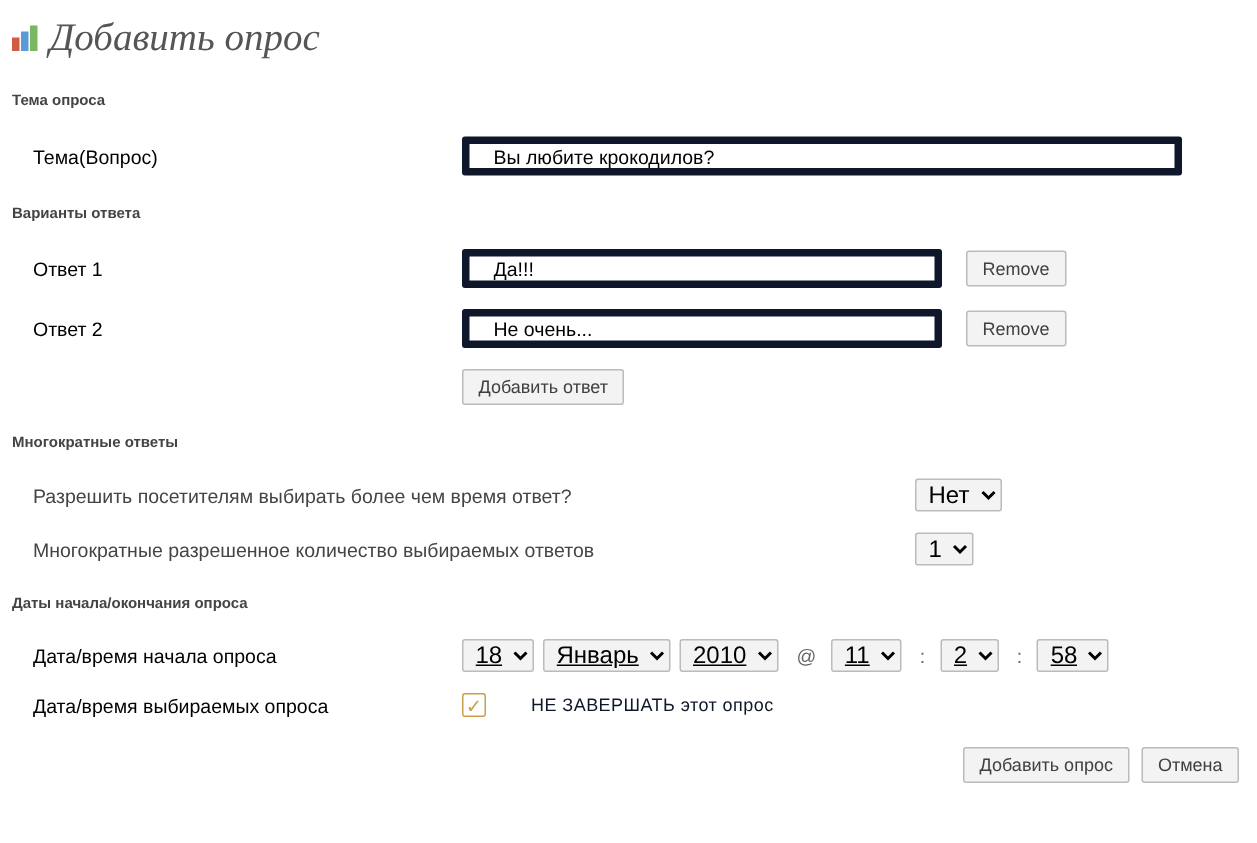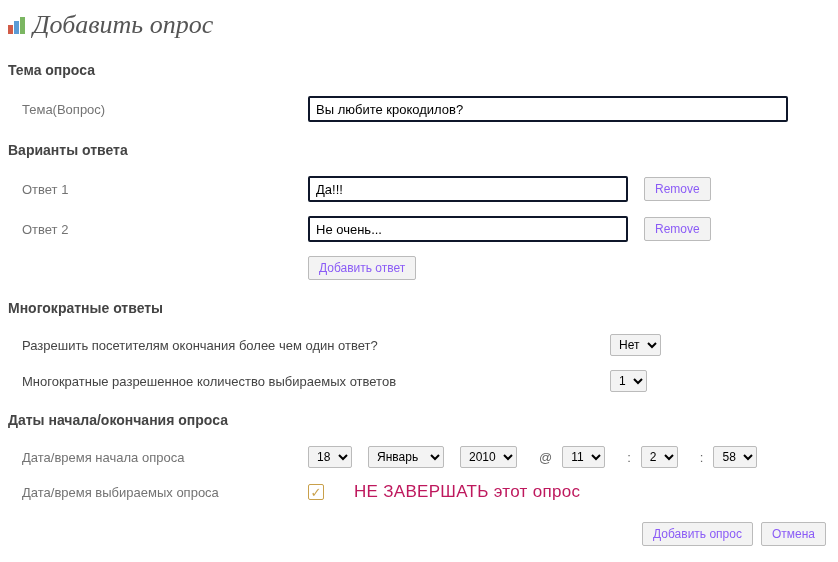--- a/index.html
+++ b/index.html
@@ -29,97 +29,97 @@
       display: inline-flex;
       align-items: flex-end;
       gap: 1px;
       height: 18px;
     }
     .bar { width: 5px; display: inline-block; }
     .bar1 { height: 9px; background: #d15b47; }
     .bar2 { height: 13px; background: #5b9bd5; }
     .bar3 { height: 17px; background: #7bb662; }
     h3.section {
-      font-size: 14px;
+      font-size: 10px;
       font-weight: bold;
       color: #444;
       margin: 0 0 18px 0;
     }
     .row {
       display: flex;
       align-items: center;
       margin-bottom: 14px;
     }
     .label-col {
       padding-left: 14px;
       width: 300px;
-      color: #737373;
+      color: #000000;
     }
     .label-wide {
       padding-left: 14px;
       color: #444;
       flex: 1;
     }
     .field-col {
       display: flex;
       align-items: center;
       gap: 16px;
       flex: 1;
     }
     .text-input {
       font: inherit;
-      padding: 4px 6px;
-      border: 2px solid #0f172a;
+      padding: 4px 16px;
+      border: 5px solid #0f172a;
       border-radius: 2px;
       height: 26px;
       background: #fff;
     }
     .question-input { width: 480px; }
     .answer-input { width: 320px; }
     .btn {
       font: inherit;
       font-size: 12px;
       padding: 2px 10px;
       height: 24px;
       background: #f3f3f3;
       border: 1px solid #bbb;
       border-radius: 2px;
-      color: #8b5cf6;
+      color: #404040;
       cursor: pointer;
     }
     .select {
       font: inherit;
-      font-size: 12px;
+      font-size: 16px;
       height: 22px;
       background: #f3f3f3;
       border: 1px solid #bbb;
       border-radius: 2px;
       padding: 1px 4px;
     }
-    .date-row select { margin-right: 12px; }
+    .date-row select { margin-right: 2px; text-decoration: underline; }
     .date-row .at { padding: 0 6px; color: #666; }
     .date-row .colon { padding: 0 6px; color: #666; }
     .checkbox {
       width: 16px;
       height: 16px;
       border: 1px solid #c9a04a;
       border-radius: 2px;
       display: inline-flex;
       align-items: center;
       justify-content: center;
       background: #fff;
       margin-right: 14px;
     }
     .checkbox.checked::after {
       content: "✓";
       color: #c9a04a;
       font-size: 13px;
       line-height: 1;
     }
-    .end-label { font-size: 17px; color: #be185d; letter-spacing: 0.3px; }
+    .end-label { font-size: 12px; color: #0f172a; letter-spacing: 0.3px; }
     .footer-buttons {
       display: flex;
       justify-content: flex-end;
       gap: 8px;
       margin-top: 14px;
       padding-right: 4px;
     }
     .block { margin-bottom: 20px; }
     .right-controls { display:flex; justify-content:flex-start; }
     .mult-row .ctrl-col { width: 220px; display:flex; }
@@ -170,21 +170,21 @@
     <div class="field-col">
       <button class="btn">Добавить ответ</button>
     </div>
   </div>
 </div>
 
 <div class="block">
   <h3 class="section">Многократные ответы</h3>
 
   <div class="row mult-row">
-    <div class="label-wide">Разрешить посетителям окончания более чем один ответ?</div>
+    <div class="label-wide">Разрешить посетителям выбирать более чем время ответ?</div>
     <div class="ctrl-col right-controls">
       <select class="select">
         <option>Нет</option>
       </select>
     </div>
   </div>
 
   <div class="row mult-row">
     <div class="label-wide">Многократные разрешенное количество выбираемых ответов</div>
     <div class="ctrl-col right-controls">

